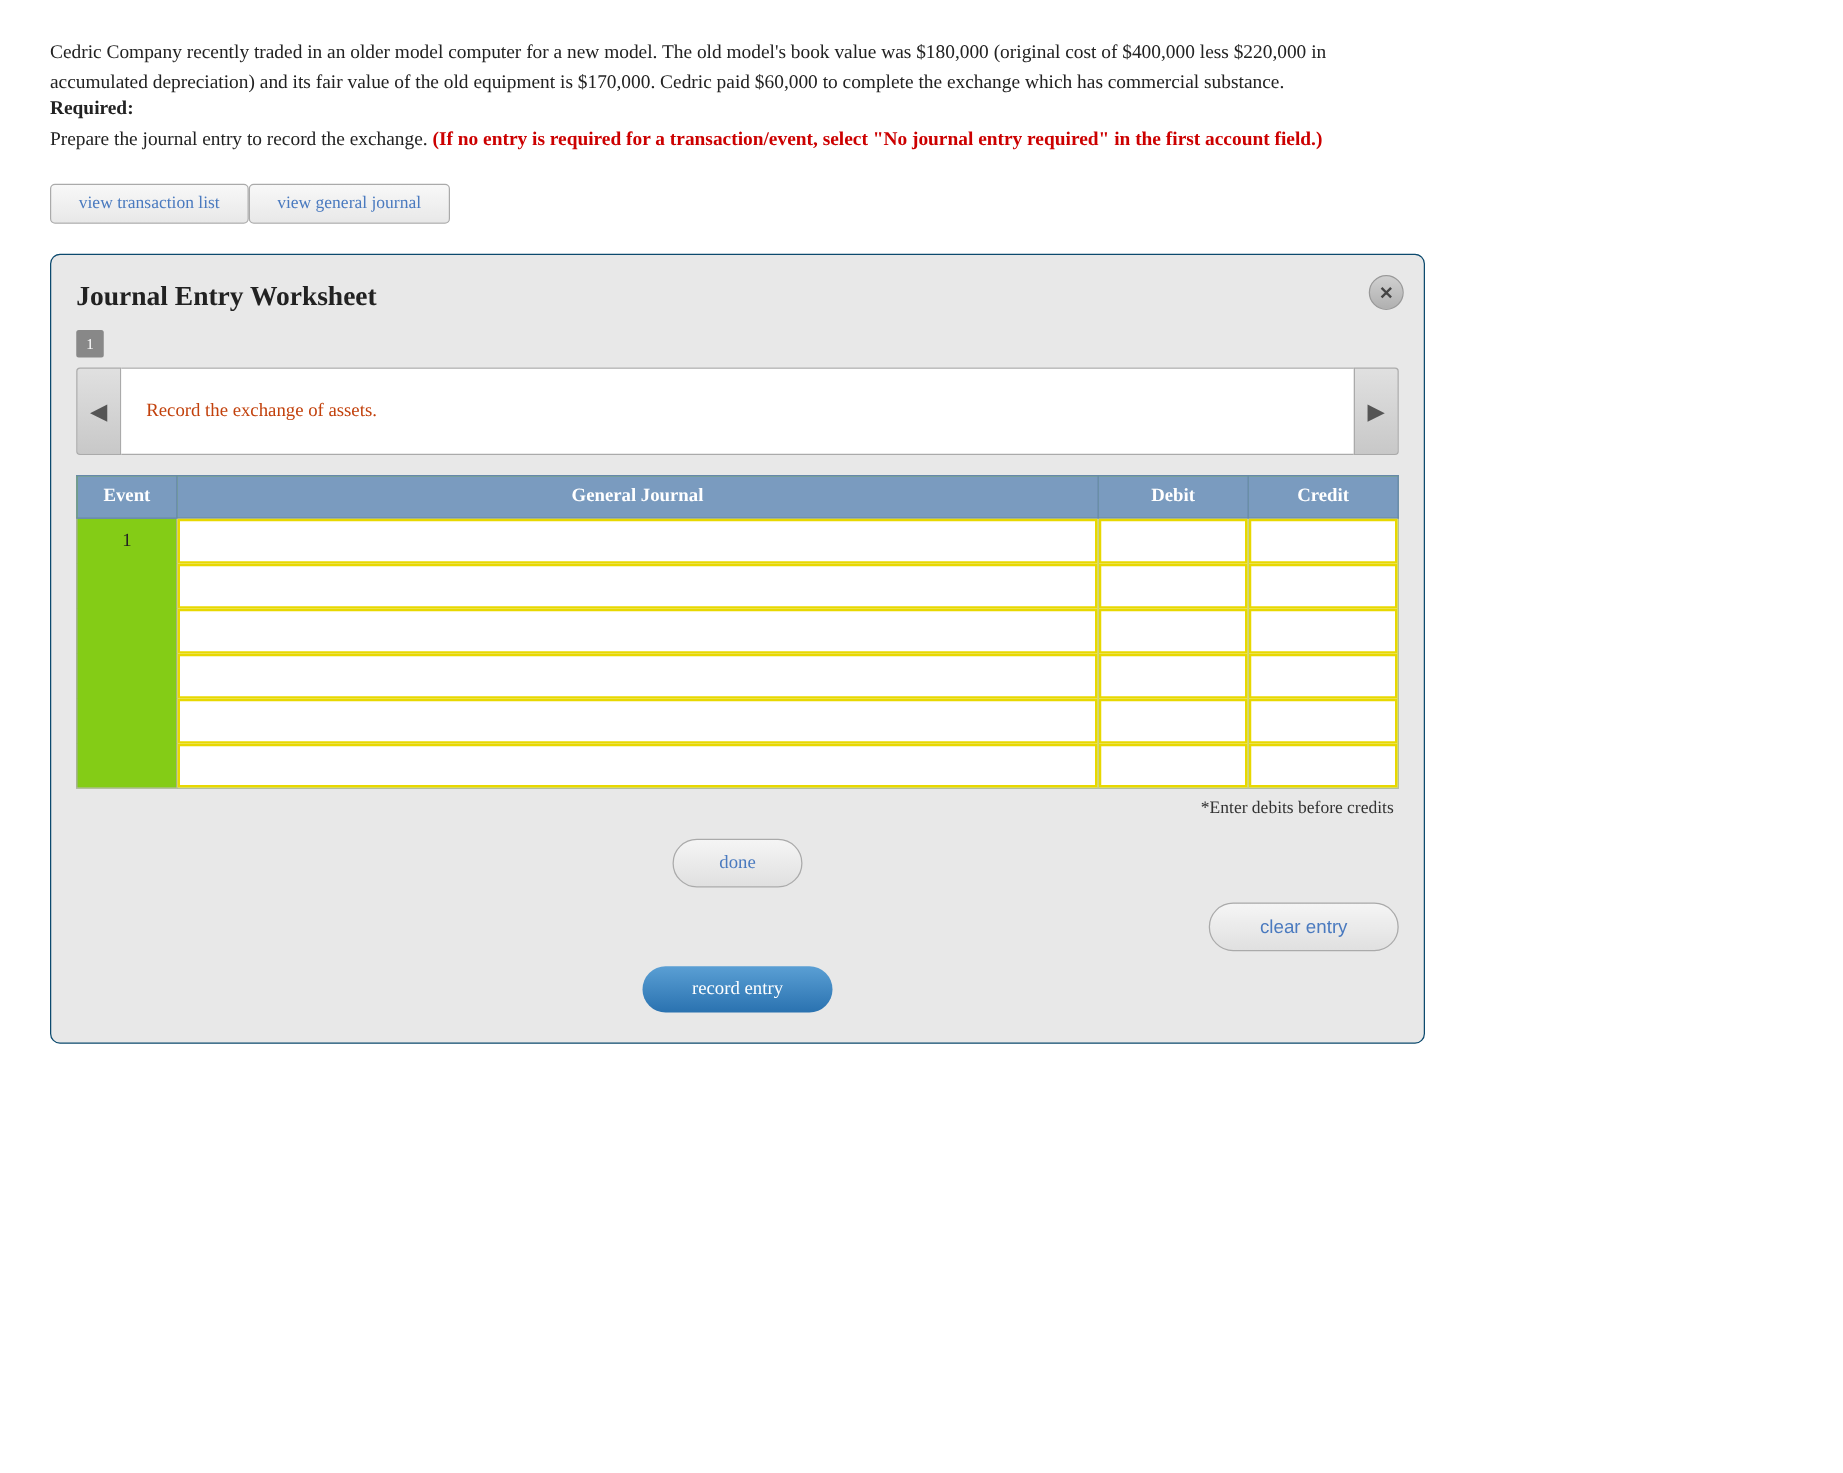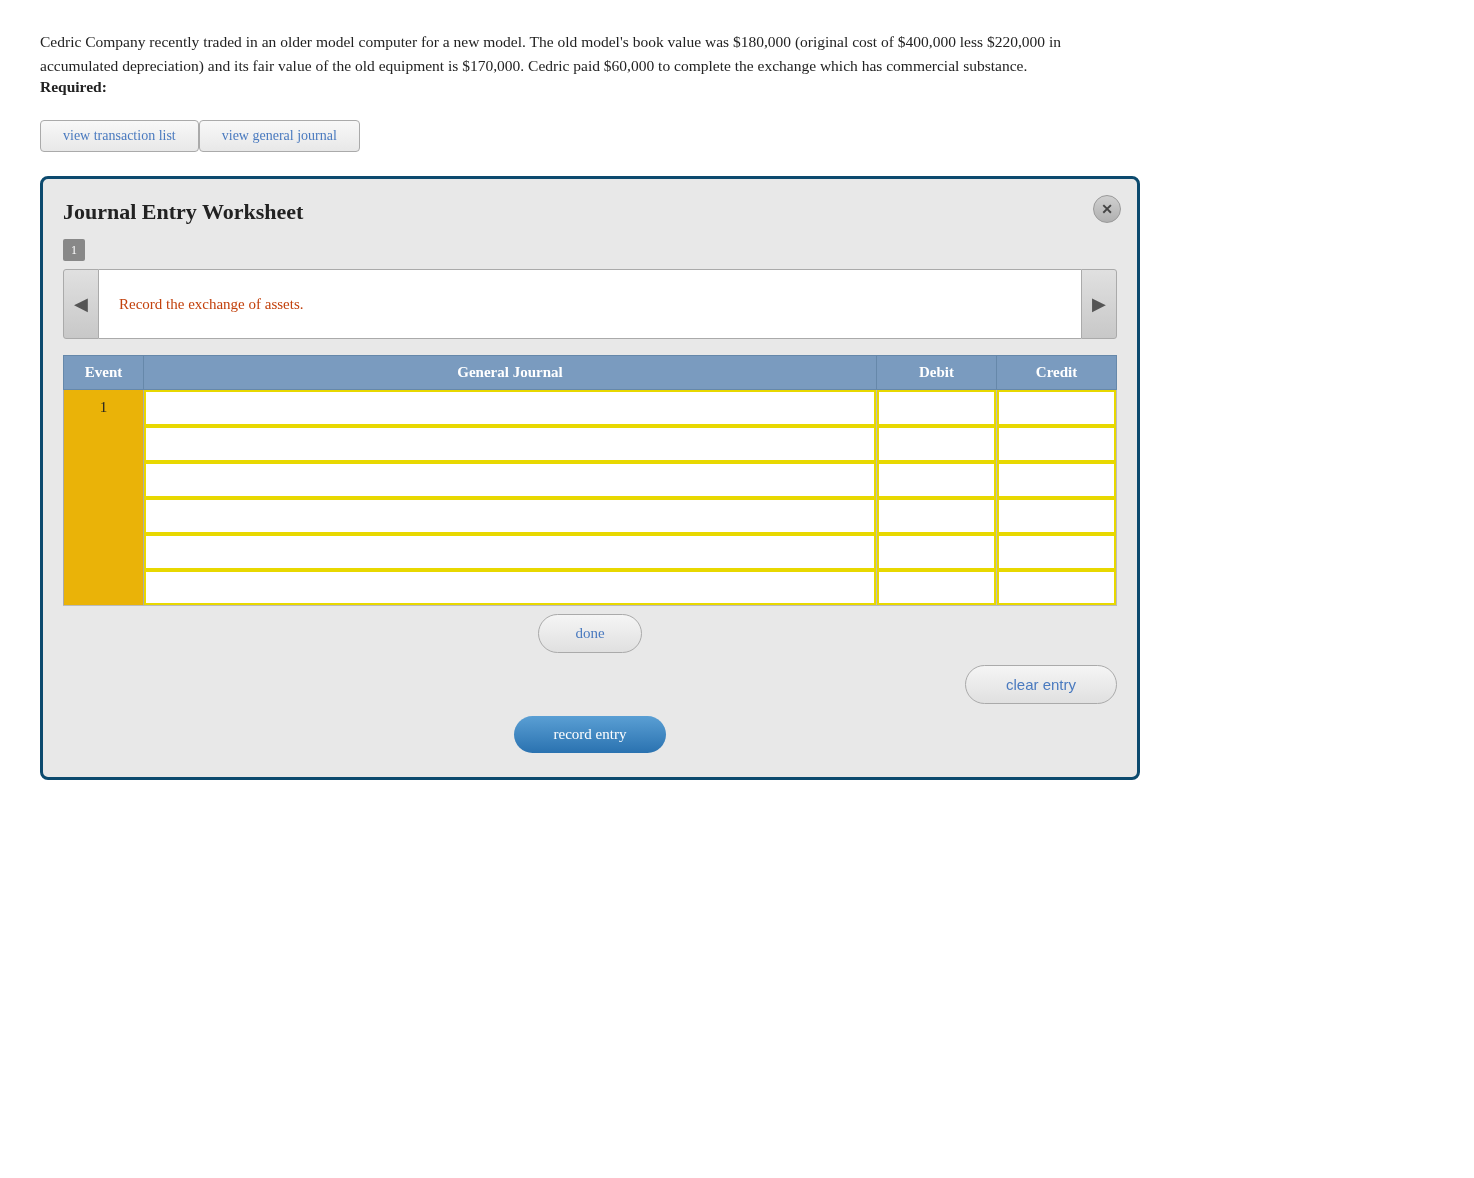--- a/index.html
+++ b/index.html
@@ -48,21 +48,21 @@
       cursor: pointer;
       font-family: Georgia, serif;
     }
 
     .worksheet-container {
       background: #e8e8e8;
       border-radius: 8px;
       padding: 20px 20px 24px 20px;
       max-width: 1100px;
       position: relative;
-      border: 3px solid #0c4a6e;
+      border: 1px solid #0c4a6e;
     }
     .worksheet-title {
       font-size: 22px;
       font-weight: bold;
       margin-bottom: 14px;
       font-family: Georgia, serif;
     }
     .close-btn {
       position: absolute;
       top: 16px;
@@ -121,21 +121,21 @@
       font-size: 15px;
       color: #c2410c;
       min-height: 70px;
       display: flex;
       align-items: center;
     }
 
     .journal-table {
       width: 100%;
       border-collapse: collapse;
-      background: #eab308;
+      background: #84cc16;
       margin-bottom: 8px;
       margin-top: 12px;
     }
     .journal-table thead tr th {
       background: #7a9bbf;
       color: #fff;
       font-weight: bold;
       font-size: 15px;
       padding: 8px 10px;
       text-align: center;
@@ -235,20 +235,24 @@
       border-top: none;
     }
   </style>
 </head>
 <body>
 
 <p class="intro-text">Cedric Company recently traded in an older model computer for a new model. The old model's book value was $180,000 (original cost of $400,000 less $220,000 in accumulated depreciation) and its fair value of the old equipment is $170,000. Cedric paid $60,000 to complete the exchange which has commercial substance.</p>
 
 <div class="required-section">
   <div class="required-label">Required:</div>
+  <div class="required-text">
+    <span>Prepare the journal entry to record the exchange.</span>
+    <span class="required-highlight"> </span><span class="required-highlight">(If no entry is required for a transaction/event, select "No journal entry required" in the first account field.)</span>
+  </div>
 </div>
 
 <div class="button-row">
   <button class="link-button">view transaction list</button>
   <button class="link-button">view general journal</button>
 </div>
 
 <div class="worksheet-container">
   <div class="worksheet-title">Journal Entry Worksheet</div>
   <button class="close-btn">✕</button>
@@ -303,19 +307,20 @@
         </tr>
         <tr>
           <td class="event-cell"></td>
           <td><input type="text" style=""></td>
           <td><input type="text" class="debit-input" style=""></td>
           <td><input type="text" class="credit-input" style=""></td>
         </tr>
       </tbody>
   </table>
 
+  <div class="hint-text">*Enter debits before credits</div>
 
   <div class="bottom-buttons">
     <button class="btn-done">done</button>
     <button class="btn-clear">clear entry</button>
     <button class="btn-record">record entry</button>
   </div>
 </div>
 
 </body></html>

